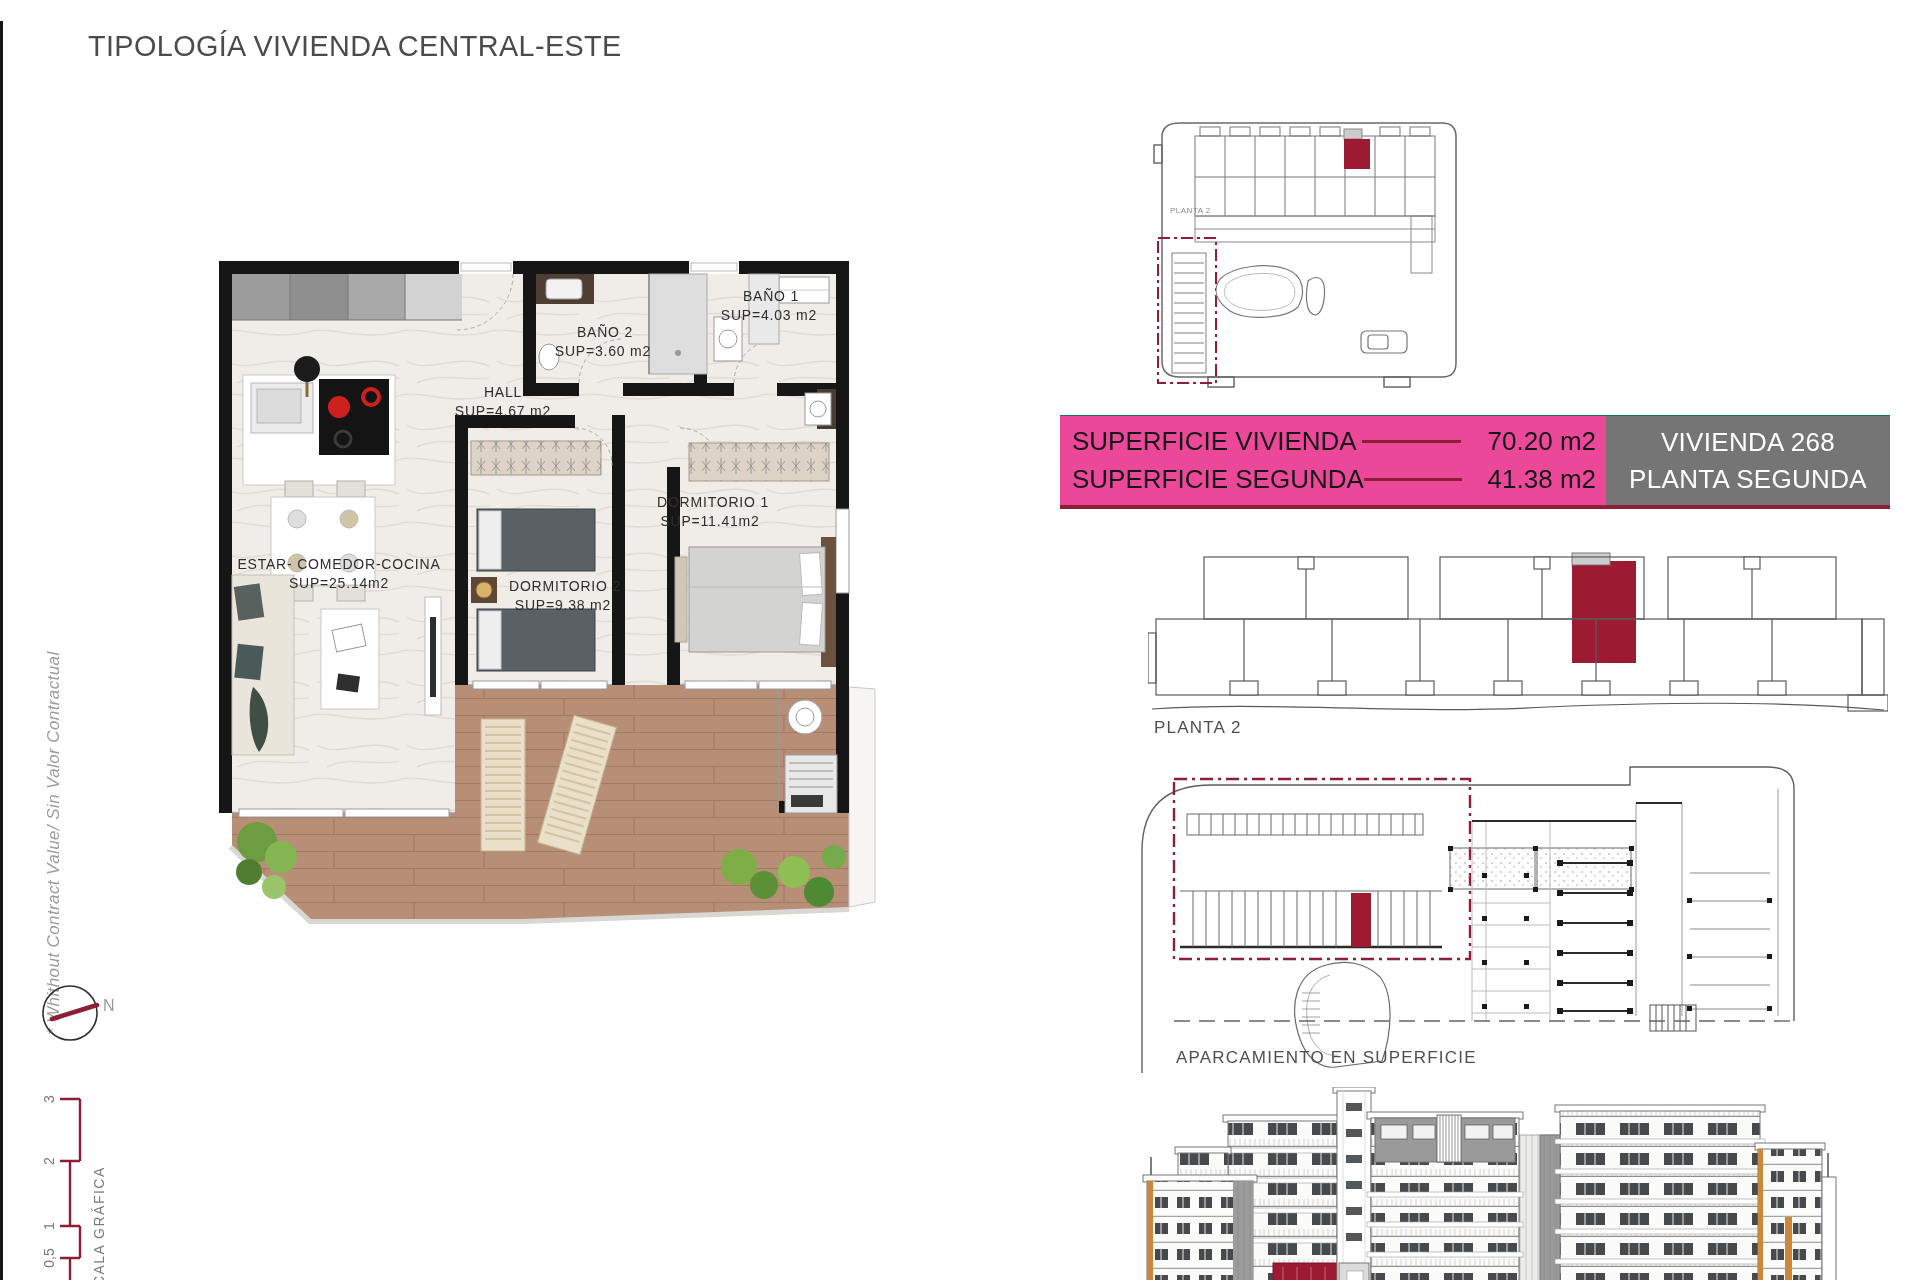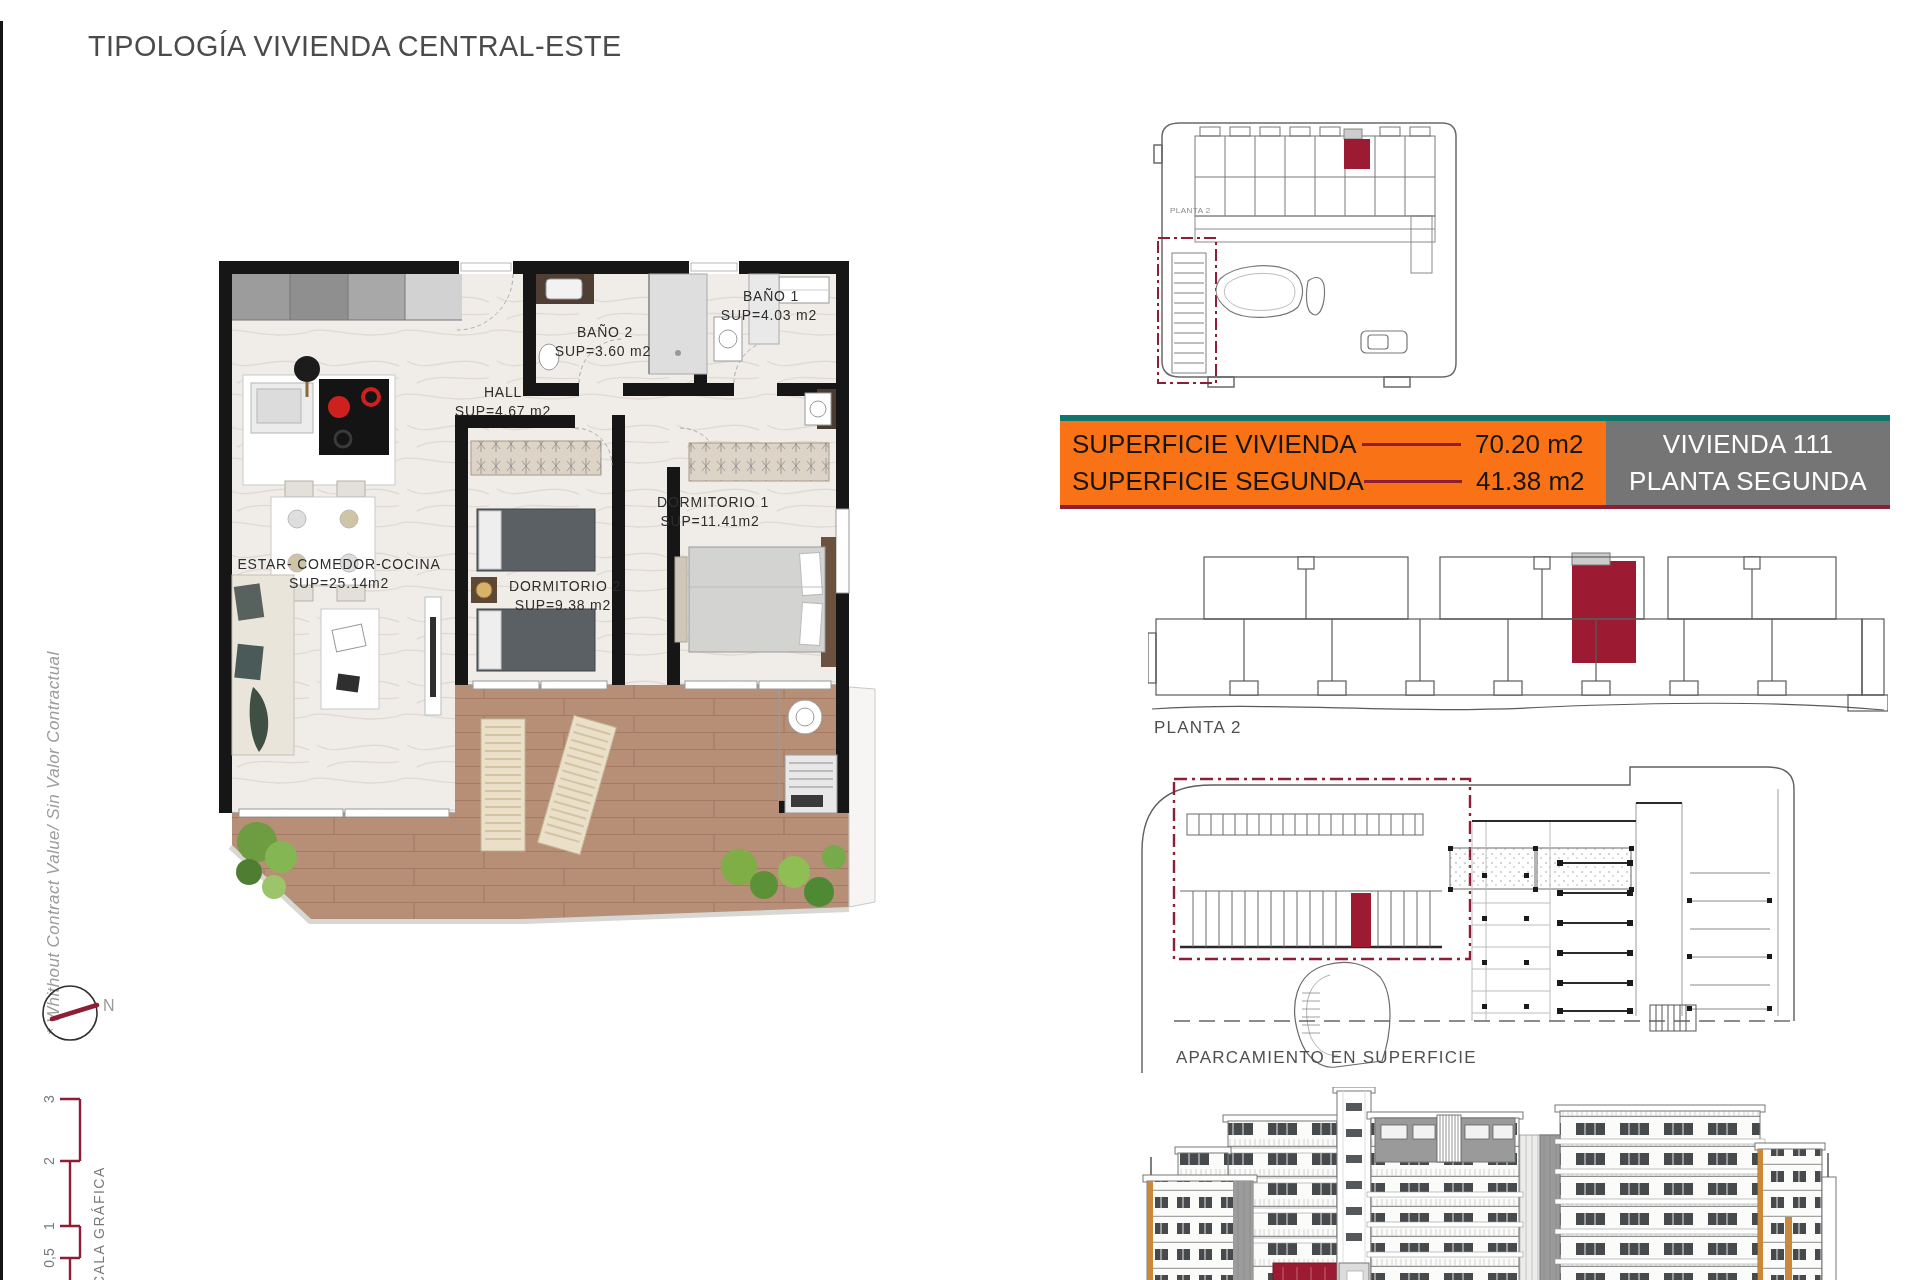--- a/index.html
+++ b/index.html
@@ -8,26 +8,26 @@
   #edge{left:0;top:0;width:3px;height:1280px;background:#161616;}
   #title{left:88px;top:8px;font-size:30px;color:#4b4b4b;letter-spacing:.4px;transform:scaleX(.96);transform-origin:left top;white-space:nowrap;}
   #note{left:44px;top:1014px;transform:rotate(-90deg);transform-origin:0 0;font-style:italic;font-size:17px;color:#9c9c9c;letter-spacing:.4px;white-space:nowrap;}
   #compass{left:40px;top:956px;}
   #scalebar{left:24px;top:1058px;}
   #plan{left:219px;top:236px;}
   #siteplan{left:1150px;top:96px;}
   #keyplan{left:1148px;top:526px;}
   #parking{left:1130px;top:722px;}
   #elev{left:1085px;top:1066px;}
-  #summary{left:1060px;top:394px;width:830px;height:94px;background:#f97316;border-top:6px solid #0f766e;border-bottom:4px solid #8e1d36;display:flex;box-sizing:border-box;}
+  #summary{left:1060px;top:394px;width:830px;height:94px;background:#ec4899;border-top:1px solid #0f766e;border-bottom:4px solid #8e1d36;display:flex;box-sizing:border-box;}
   .sumleft{flex:1;display:flex;flex-direction:column;justify-content:space-evenly;padding:3px 10px 3px 12px;min-width:0;}
   .sumrow{display:flex;align-items:center;}
   .sumlabel{font-size:26px;color:#161616;width:292px;white-space:nowrap;}
   .sumline{width:100px;height:3px;background:#8e1d36;margin-right:14px;}
-  .sumval{font-size:26px;color:#161616;width:122px;white-space:nowrap;}
+  .sumval{font-size:26px;color:#161616;width:122px;text-align:right;white-space:nowrap;}
   .sumbox{width:284px;background:#757575;color:#fff;display:flex;flex-direction:column;align-items:center;justify-content:center;gap:6px;font-size:26px;letter-spacing:.3px;}
   svg text{font-family:"Liberation Sans",sans-serif;}
   .rname,.rarea{font-size:14px;fill:#2d2d2d;letter-spacing:.8px;text-anchor:middle;}
   .dlabel{font-size:17px;fill:#4f4f4f;letter-spacing:1.2px;}
   .tiny{font-size:8px;fill:#8a8a8a;letter-spacing:.5px;}
   .stick{font-size:14px;fill:#7a7a7a;}
   .slabel{font-size:14px;fill:#7a7a7a;letter-spacing:1.5px;}
   .ncompass{font-size:16px;fill:#9a9a9a;}
 </style>
 </head>
@@ -298,21 +298,21 @@
         <div class="sumline"></div>
         <div class="sumval">70.20 m2</div>
       </div>
       <div class="sumrow">
         <div class="sumlabel">SUPERFICIE SEGUNDA</div>
         <div class="sumline"></div>
         <div class="sumval">41.38 m2</div>
       </div>
     </div>
     <div class="sumbox">
-      <div>VIVIENDA 111</div>
+      <div>VIVIENDA 268</div>
       <div>PLANTA SEGUNDA</div>
     </div>
   </div>
 
   <svg id="keyplan" class="abs" width="740" height="192" viewBox="0 0 740 192">
     <rect x="424" y="14" width="64" height="102" fill="#9c1b33"></rect>
     <rect x="424" y="6" width="38" height="12" fill="#cccccc" stroke="#777"></rect>
     <g stroke="#5a5a5a" stroke-width="1.2" fill="none">
       <rect x="8" y="72" width="706" height="76"></rect>
       <path d="M96,72 V148 M184,72 V148 M272,72 V148 M360,72 V148 M448,72 V148 M536,72 V148 M624,72 V148"></path>

